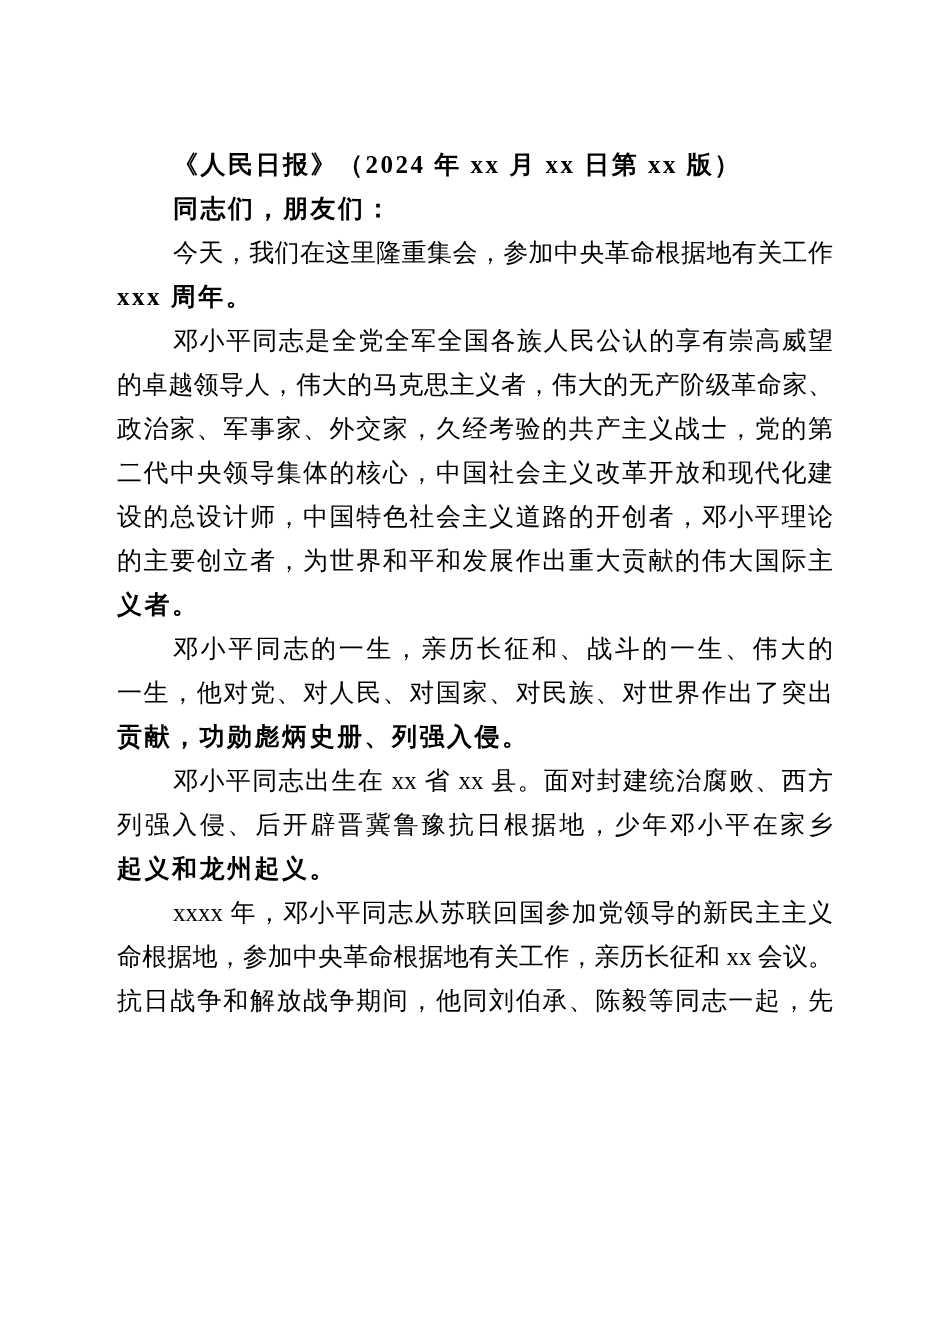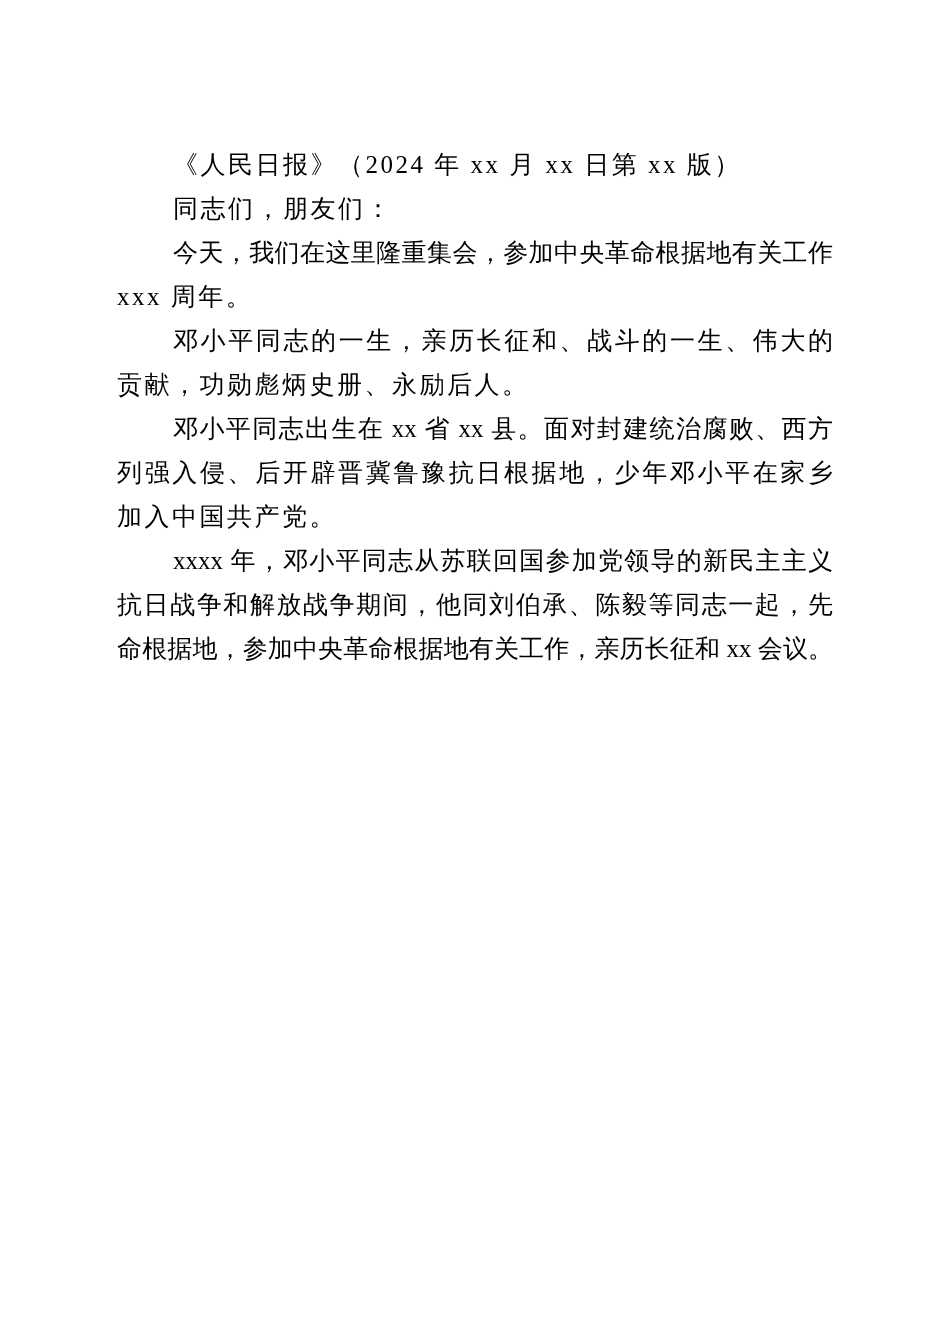--- a/index.html
+++ b/index.html
@@ -33,45 +33,56 @@
     text-align: justify;
     text-align-last: justify;
     overflow: visible;
   }
   .line.first-line {
     text-indent: 56px;
   }
   .line.para-end {
     text-align-last: left;
     letter-spacing: 2.5px;
+    font-weight: bold;
   }
 </style>
 </head>
 <body>
 
 <div class="page">
   <div class="doc-body">
       <div class="paragraph">
         <div class="line first-line para-end">《人民日报》（2024 年 xx 月 xx 日第 xx 版）</div>
       </div>
       <div class="paragraph">
         <div class="line first-line para-end">同志们，朋友们：</div>
       </div>
       <div class="paragraph">
         <div class="line first-line">今天，我们在这里隆重集会，参加中央革命根据地有关工作</div>
         <div class="line para-end">xxx 周年。</div>
       </div>
       <div class="paragraph">
+        <div class="line first-line">邓小平同志是全党全军全国各族人民公认的享有崇高威望</div>
+        <div class="line">的卓越领导人，伟大的马克思主义者，伟大的无产阶级革命家、</div>
+        <div class="line">政治家、军事家、外交家，久经考验的共产主义战士，党的第</div>
+        <div class="line">二代中央领导集体的核心，中国社会主义改革开放和现代化建</div>
+        <div class="line">设的总设计师，中国特色社会主义道路的开创者，邓小平理论</div>
+        <div class="line">的主要创立者，为世界和平和发展作出重大贡献的伟大国际主</div>
+        <div class="line para-end">义者。</div>
+      </div>
+      <div class="paragraph">
         <div class="line first-line">邓小平同志的一生，亲历长征和、战斗的一生、伟大的</div>
-        <div class="line para-end">贡献，功勋彪炳史册、永励后人。</div>
+        <div class="line">一生，他对党、对人民、对国家、对民族、对世界作出了突出</div>
+        <div class="line para-end">贡献，功勋彪炳史册、列强入侵。</div>
       </div>
       <div class="paragraph">
         <div class="line first-line">邓小平同志出生在 xx 省 xx 县。面对封建统治腐败、西方</div>
         <div class="line">列强入侵、后开辟晋冀鲁豫抗日根据地，少年邓小平在家乡</div>
-        <div class="line para-end">加入中国共产党。</div>
+        <div class="line para-end">起义和龙州起义。</div>
       </div>
       <div class="paragraph">
         <div class="line first-line">xxxx 年，邓小平同志从苏联回国参加党领导的新民主主义</div>
+        <div class="line">命根据地，参加中央革命根据地有关工作，亲历长征和 xx 会议。</div>
         <div class="line">抗日战争和解放战争期间，他同刘伯承、陈毅等同志一起，先</div>
-        <div class="line">命根据地，参加中央革命根据地有关工作，亲历长征和 xx 会议。</div>
       </div>
     </div>
 </div>
 
 </body></html>

